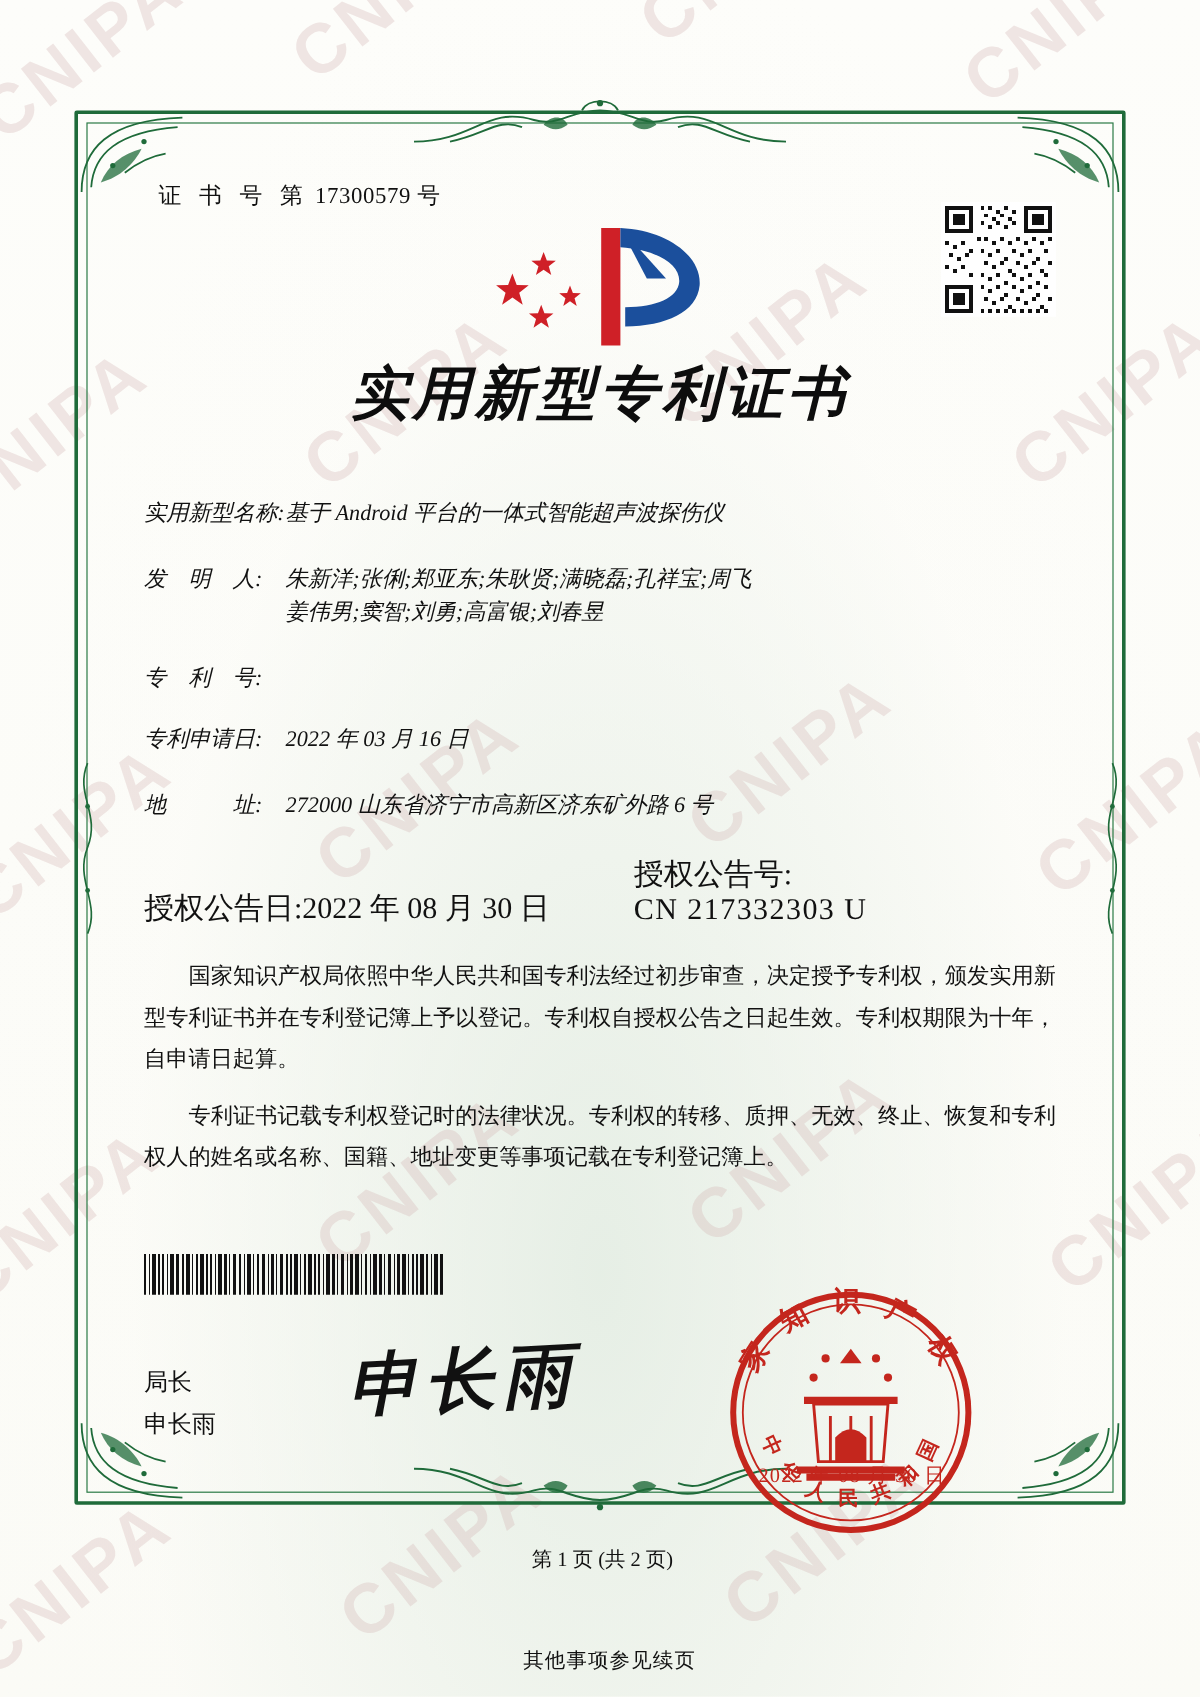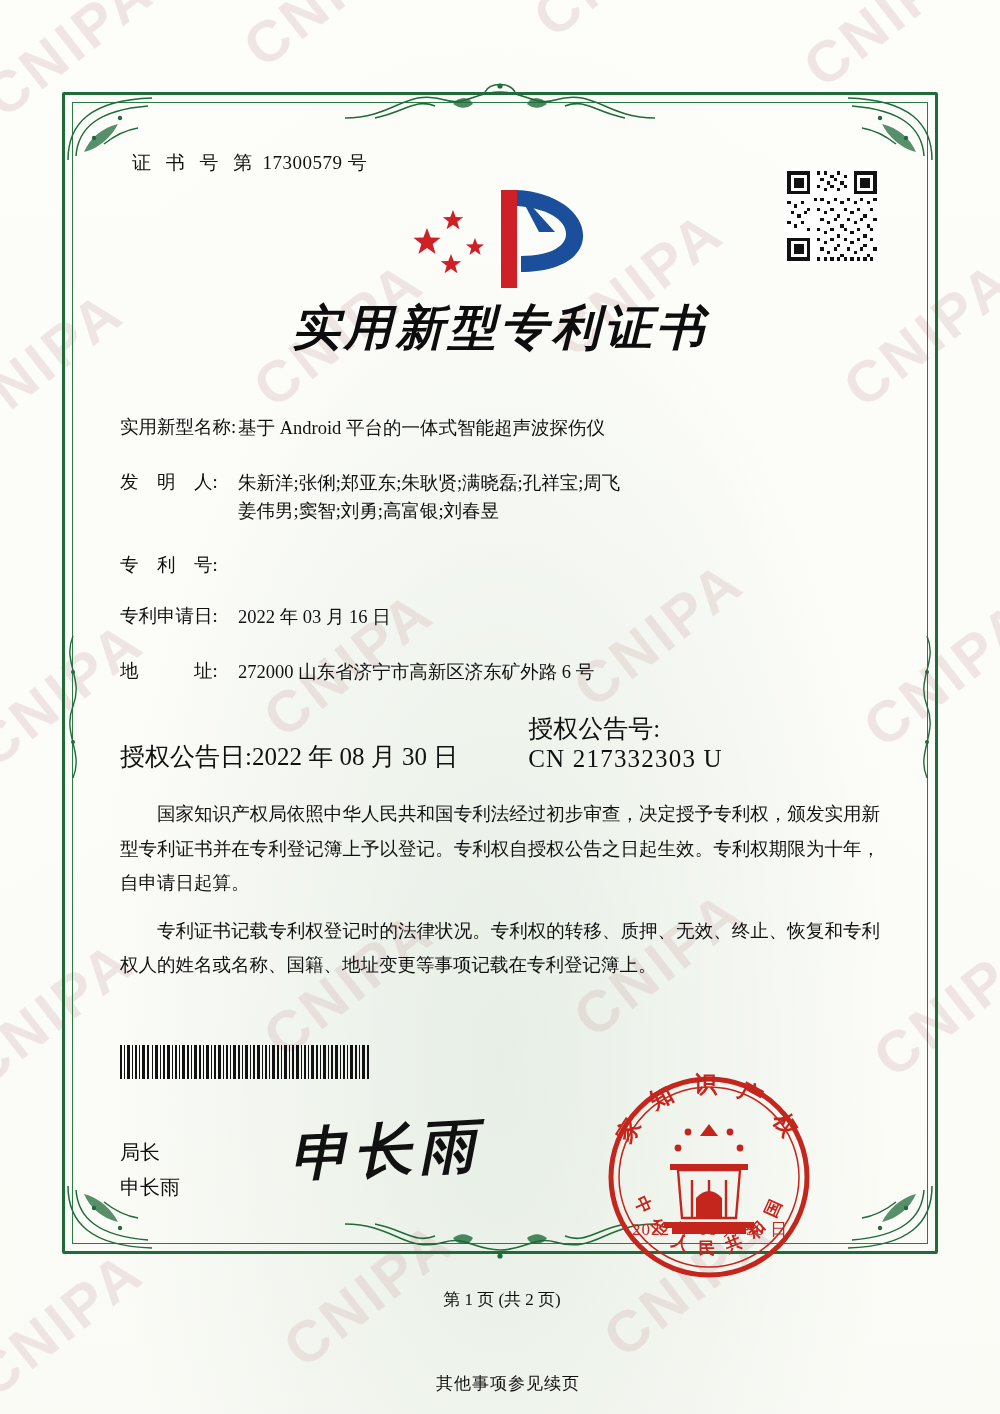--- a/index.html
+++ b/index.html
@@ -88,21 +88,21 @@
     text-align:center;
     font-size:48px;
     font-weight:bold;
     letter-spacing:4px;
     color:#0d0d0d;
     font-family:"Liberation Serif", serif;
     font-style:italic;
   }
 
   .fields { margin-top:54px; }
-  .row { display:flex; align-items:flex-start; margin-bottom:26px; font-size:18.5px; color:#111; }
+  .row { display:flex; align-items:flex-start; margin-bottom:26px; font-size:18.5px; color:#111;font-style:italic; }
   .row .key { width:118px; flex:0 0 118px; white-space:nowrap; }
   .row .val { flex:1; line-height:1.55; }
   .mono { font-family:"Liberation Serif", serif; letter-spacing:1.2px; }
 
   .row-double { display:flex; align-items:flex-end; font-size:25px; color:#111; margin-bottom:24px;}
   .row-double .seg { display:flex; }
   .row-double .seg2 { margin-left:70px;flex-direction:column; }
 
   .para {
     font-size:18.5px; color:#111; line-height:1.85;

